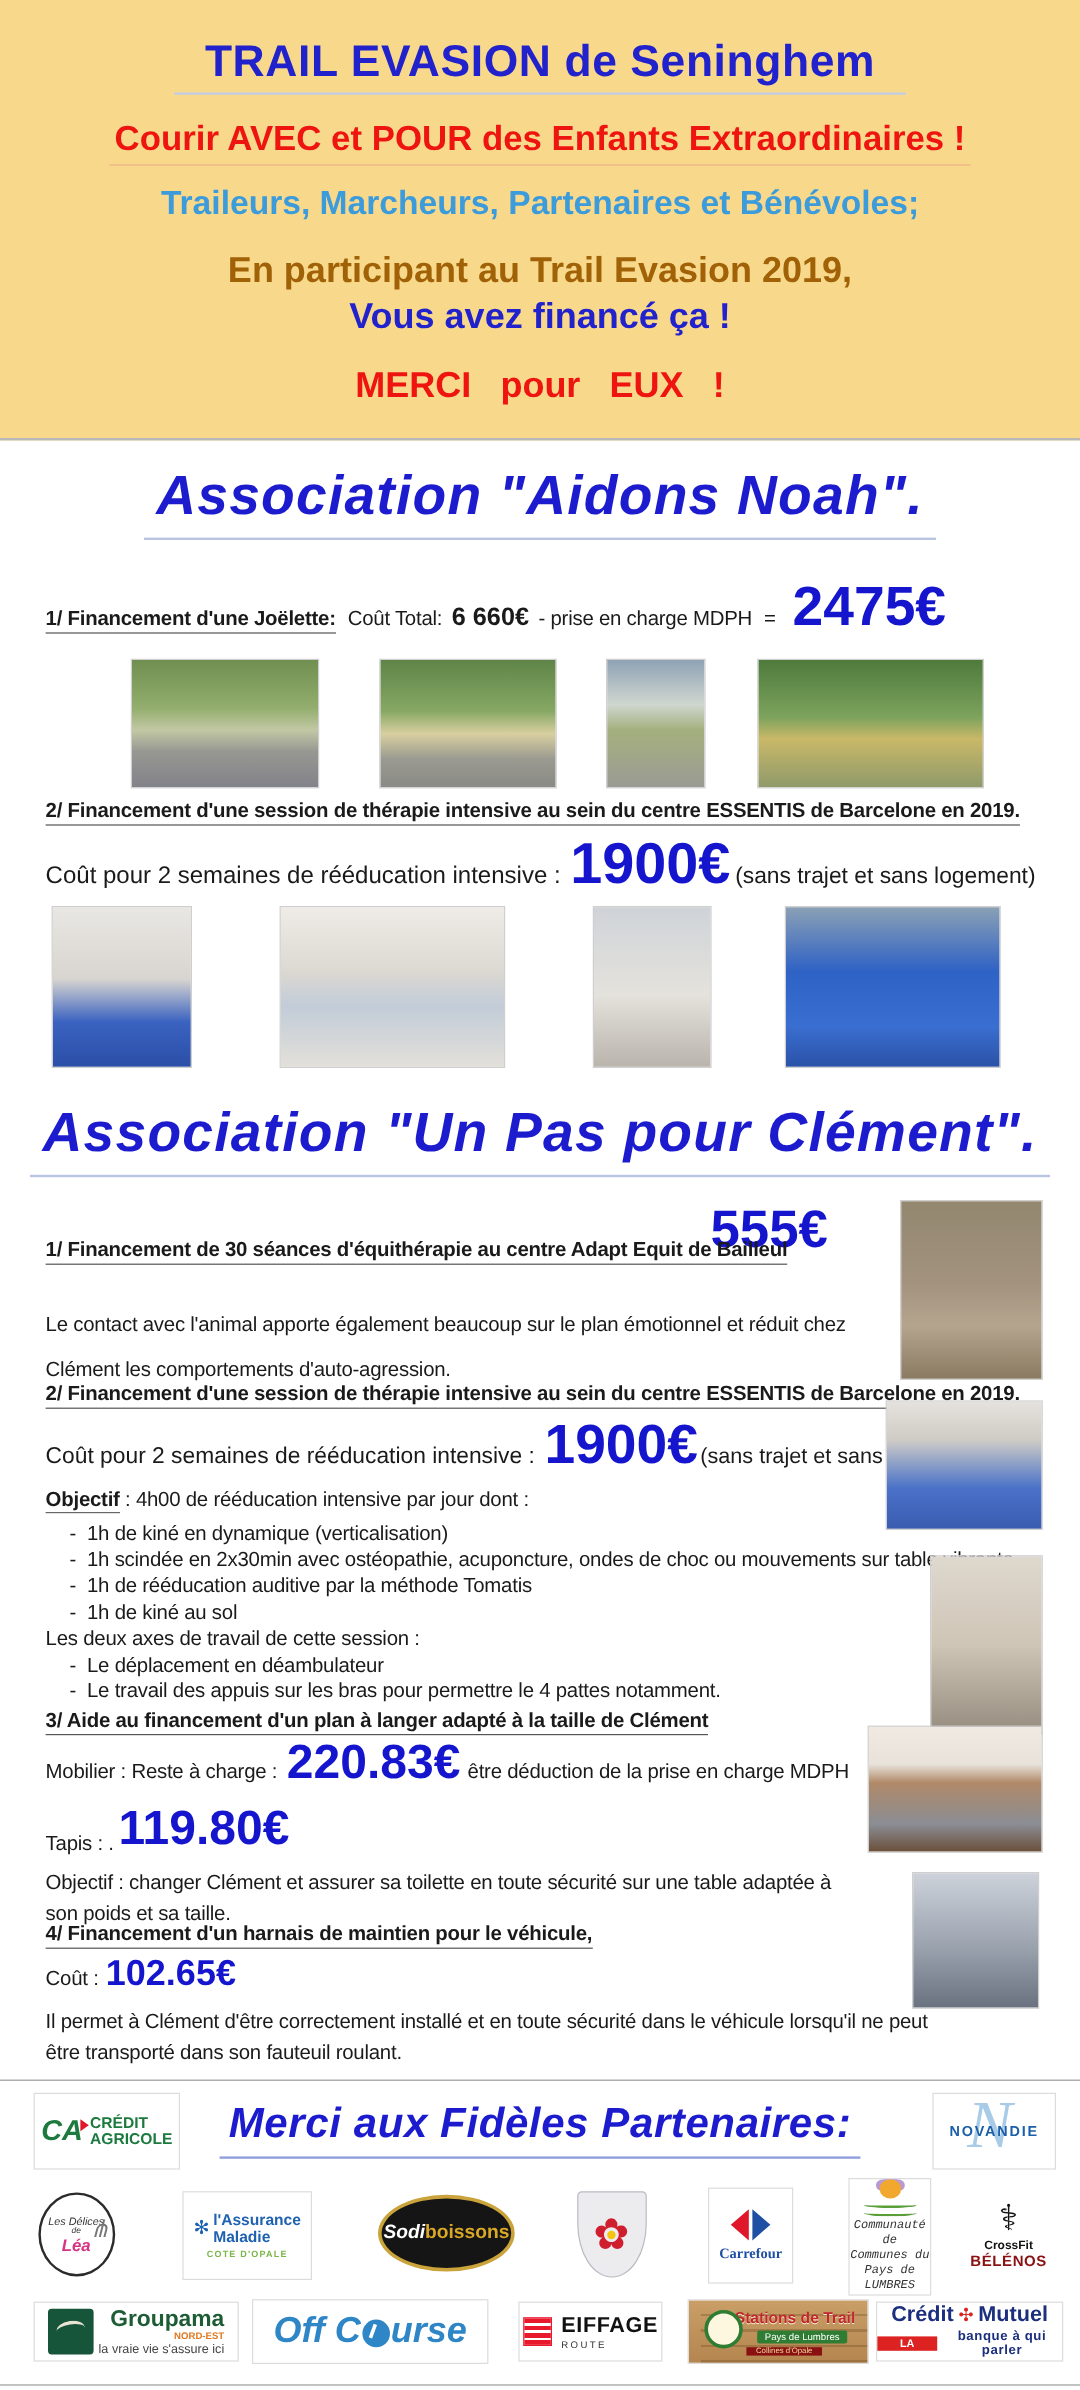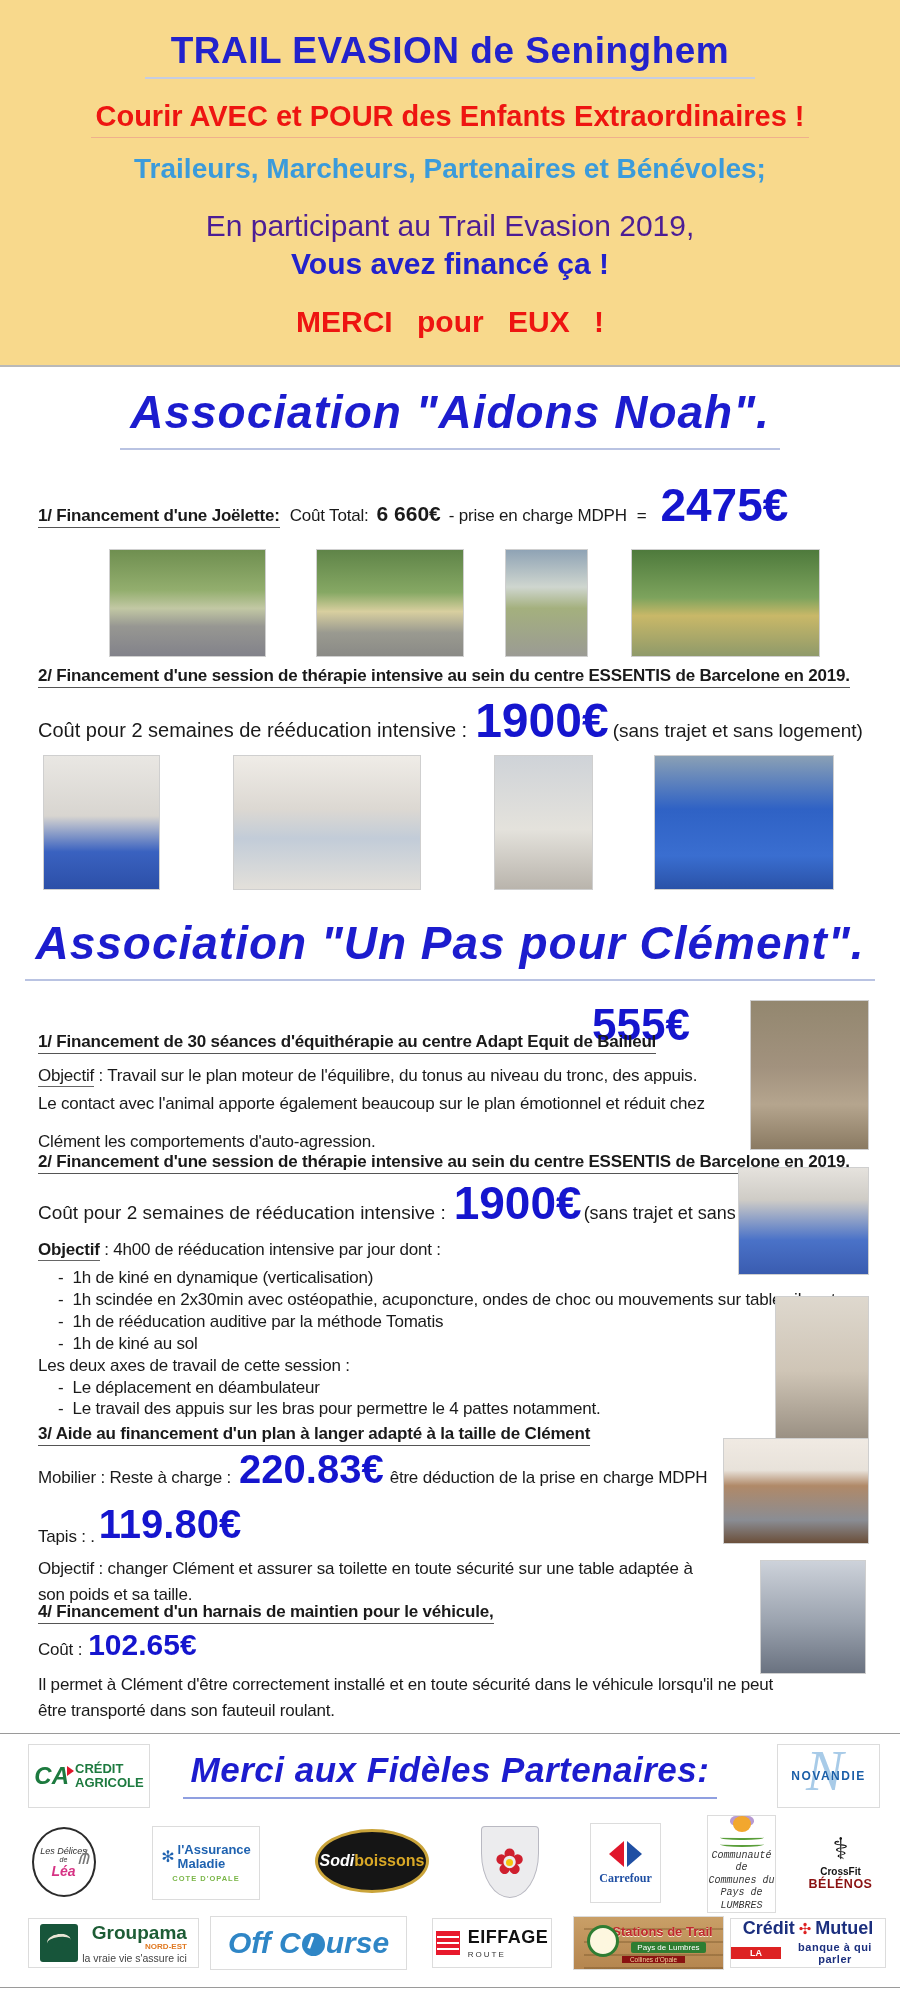--- a/index.html
+++ b/index.html
@@ -8,21 +8,21 @@
   .abs{position:absolute;}
 
   
   .hero{left:0;top:0;width:900px;height:365px;background:#F8D98C;border-bottom:2px solid #b9b9b9;
         display:flex;flex-direction:column;align-items:center;text-align:center;}
   .hero .t1{margin-top:30px;font-size:37px;font-weight:bold;color:#2222CC;letter-spacing:.5px;}
   .hero .t1 span{border-bottom:2px solid #c6cde2;padding:0 26px 6px 26px;}
   .hero .t2{margin-top:28px;font-size:29px;font-weight:bold;color:#EE1511;}
   .hero .t2 span{border-bottom:1px solid #efb08c;padding:0 4px 5px 4px;}
   .hero .t3{margin-top:20px;font-size:28px;font-weight:bold;color:#3B9BDB;}
-  .hero .t4{margin-top:24px;font-size:30px;font-weight:normal;color:#4c1d95;}
+  .hero .t4{margin-top:24px;font-size:30px;font-weight:bold;color:#a16207;}
   .hero .t5{margin-top:4px;font-size:30px;font-weight:bold;color:#2222CC;}
   .hero .t6{margin-top:24px;font-size:30px;font-weight:bold;color:#EE1511;word-spacing:16px;}
 
   
   .assoc-title{left:0;width:900px;text-align:center;font-size:46px;font-weight:bold;font-style:italic;
                color:#1C1CCE;letter-spacing:1px;}
   .assoc-title span{border-bottom:2px solid #b9c3e2;padding:0 10px 10px 10px;}
 
   
   .hlabel{font-weight:bold;font-size:17px;letter-spacing:-0.2px;}
@@ -188,23 +188,20 @@
 
   <div class="abs assoc-title" style="top:916px;">
     <span>Association "Un Pas pour Clément".</span>
   </div>
 
   <div class="abs amount" style="left:592px;top:1000px;font-size:44px;">555€</div>
 
   <div class="abs hlabel" style="left:38px;top:1032px;">
     <span class="u">1/ Financement de 30 séances d'équithérapie au centre Adapt Equit de Bailleul</span>
   </div>
-  <div class="abs body-t" style="left:38px;top:1066px;width:680px;">
-    <span class="u">Objectif</span><span> : Travail sur le plan moteur de l'équilibre, du tonus au niveau du tronc, des appuis.</span>
-  </div>
   <div class="abs body-t" style="left:38px;top:1132px;width:680px;">Clément les comportements d'auto-agression.</div>
   <div class="abs body-t" style="left:38px;top:1094px;width:680px;">Le contact avec l'animal apporte également beaucoup sur le plan émotionnel et réduit chez</div>
 
   <div class="abs ph ph-horse" style="left:750px;top:1000px;width:117px;height:148px;"></div>
 
   <div class="abs hlabel" style="left:38px;top:1152px;">
     <span class="u">2/ Financement d'une session de thérapie intensive au sein du centre ESSENTIS  de Barcelone en 2019.</span>
   </div>
 
   <div class="abs bline" style="left:38px;top:1176px;">

